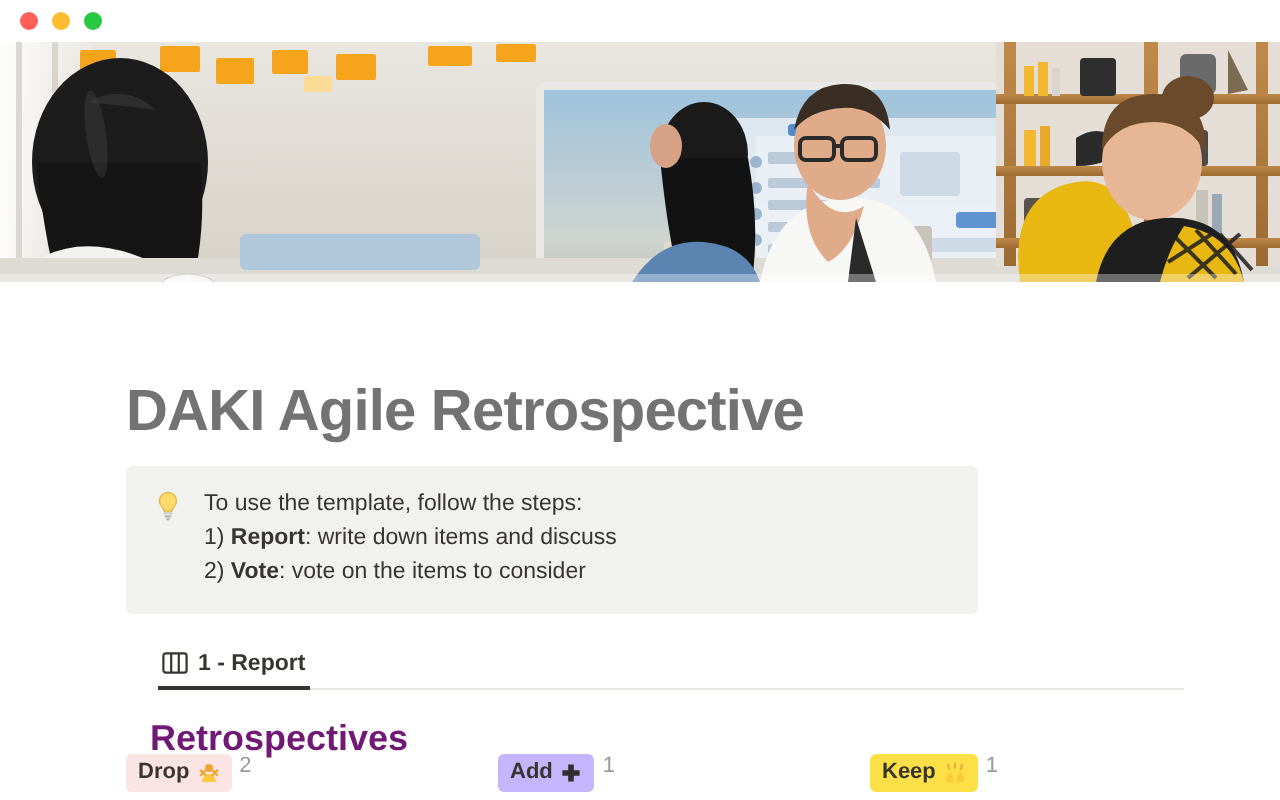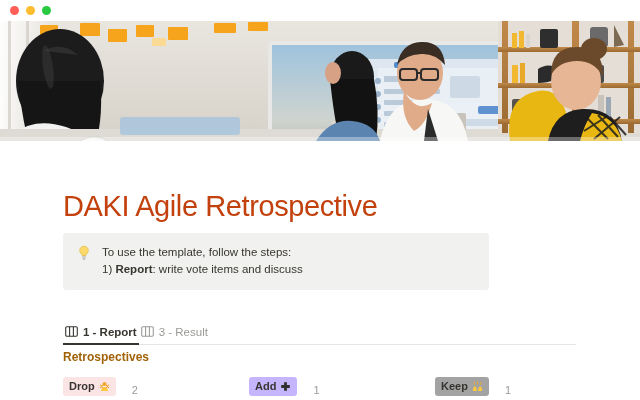--- a/index.html
+++ b/index.html
@@ -64,23 +64,23 @@
     overflow: hidden;
   }
 
   .page-title {
     position: absolute;
     left: 63px;
     top: 48px;
     margin: 0;
     font-size: 29px;
     line-height: 34px;
-    font-weight: normal;
+    font-weight: bold;
     letter-spacing: -0.4px;
-    color: #c2410c;
+    color: #737373;
     white-space: nowrap;
   }
 
   
   .callout {
     position: absolute;
     left: 63px;
     top: 92px;
     width: 426px;
     box-sizing: border-box;
@@ -98,24 +98,25 @@
     margin-top: 0px;
   }
   .callout-icon svg { display: block; width: 18px; height: 18px; }
   .callout-body { font-size: 11.5px; line-height: 17px; color: #37352f; }
   .callout-line { white-space: nowrap; }
   .callout-line b { font-weight: bold; margin-top: 32px; }
 
   
   .tabs {
     position: absolute;
-    left: 63px;
+    left: 79px;
     top: 182px;
     display: flex;
     align-items: flex-end;
+    gap: 14px;
     border-bottom: 1px solid #e6e5e2;
     width: 513px;
     box-sizing: border-box;
     padding-bottom: 0;
   }
   .tab {
     display: flex;
     align-items: center;
     gap: 5px;
     padding: 2px 2px 5px 2px;
@@ -132,36 +133,36 @@
     border-bottom-color: #37352f;
   }
   .tab-icon { width: 13px; height: 13px; display: block; flex: 0 0 13px; }
   .tab-icon svg { display: block; width: 13px; height: 13px; }
 
   
   .board-title {
     position: absolute;
     left: 63px;
     top: 206px;
-    margin: 0;
-    font-size: 12px;
+    margin: 12px;
+    font-size: 18px;
     line-height: 21px;
     font-weight: bold;
-    color: #a16207;
+    color: #701a75;
   }
 
   .columns {
     position: absolute;
     left: 63px;
     top: 236px;
     width: 560px;
     display: flex;
     gap: 0;
   }
-  .column { width: 186px; display: flex; align-items: flex-end; gap: 16px; }
+  .column { width: 186px; display: flex; align-items: flex-start; gap: 4px; }
   .col-chip {
     display: inline-flex;
     align-items: center;
     gap: 4px;
     font-size: 11px;
     font-weight: bold;
     line-height: 15px;
     padding: 2px 6px;
     border-radius: 3px;
     color: #37352f;
@@ -385,44 +386,35 @@
     <span class="callout-icon">
       <svg viewBox="0 0 18 18">
         <path d="M9 2.2c-2.5 0-4.3 1.9-4.3 4.2 0 1.6 0.8 2.5 1.5 3.3 0.5 0.6 0.9 1.1 0.9 1.8h3.8c0-0.7 0.4-1.2 0.9-1.8 0.7-0.8 1.5-1.7 1.5-3.3C13.3 4.1 11.5 2.2 9 2.2z" fill="#fbd96b" stroke="#e0b93f" stroke-width="0.7"></path>
         <rect x="6.9" y="12" width="4.2" height="1.3" rx="0.5" fill="#cfcfcf"></rect>
         <rect x="7.2" y="13.6" width="3.6" height="1.2" rx="0.5" fill="#b9b9b9"></rect>
         <path d="M8 15.2h2c-0.2 0.7-0.6 1-1 1s-0.8-0.3-1-1z" fill="#a8a8a8"></path>
       </svg>
     </span>
     <div class="callout-body">
       <div class="callout-line">To use the template, follow the steps:</div>
-      <div class="callout-line"><span>1) </span><b>Report</b><span>: write vote items and discuss</span></div>
+      <div class="callout-line"><span>1) </span><b>Report</b><span>: write down items and discuss</span></div>
+      <div class="callout-line"><span>2) </span><b>Vote</b><span>: vote on the items to consider</span></div>
     </div>
   </div>
 
   <div class="tabs">
     <div class="tab active">
       <span class="tab-icon">
         <svg viewBox="0 0 13 13">
           <rect x="0.7" y="1.7" width="11.6" height="9.6" rx="1.2" fill="none" stroke="#37352f" stroke-width="1.1"></rect>
           <line x1="4.6" y1="1.7" x2="4.6" y2="11.3" stroke="#37352f" stroke-width="1.1"></line>
           <line x1="8.4" y1="1.7" x2="8.4" y2="11.3" stroke="#37352f" stroke-width="1.1"></line>
         </svg>
       </span>
       <span>1 - Report</span>
-    </div>
-    <div class="tab">
-      <span class="tab-icon">
-        <svg viewBox="0 0 13 13">
-          <rect x="0.7" y="1.7" width="11.6" height="9.6" rx="1.2" fill="none" stroke="#9b9a97" stroke-width="1.1"></rect>
-          <line x1="4.6" y1="1.7" x2="4.6" y2="11.3" stroke="#9b9a97" stroke-width="1.1"></line>
-          <line x1="8.4" y1="1.7" x2="8.4" y2="11.3" stroke="#9b9a97" stroke-width="1.1"></line>
-        </svg>
-      </span>
-      <span>3 - Result</span>
     </div>
   </div>
 
   <h2 class="board-title">Retrospectives</h2>
 
   <div class="columns">
 
     <div class="column">
       <span class="col-chip" style="background:#fbe4e4">
         <span>Drop</span>
@@ -444,21 +436,21 @@
         <span class="chip-emoji">
           <svg viewBox="0 0 11 11">
             <path d="M4.1 1.2 h2.8 v2.9 h2.9 v2.8 h-2.9 v2.9 h-2.8 v-2.9 h-2.9 v-2.8 h2.9 z" fill="#2f2f2f"></path>
           </svg>
         </span>
       </span>
       <span class="col-count">1</span>
     </div>
 
     <div class="column">
-      <span class="col-chip" style="background:#a3a3a3">
+      <span class="col-chip" style="background:#fde047">
         <span>Keep</span>
         <span class="chip-emoji">
           <svg viewBox="0 0 11 11">
             <path d="M1 10 q-0.3 -4 1.6 -4.6 q1.7 -0.5 2.3 4.6 z" fill="#ffc93f"></path>
             <path d="M10 10 q0.3 -4 -1.6 -4.6 q-1.7 -0.5 -2.3 4.6 z" fill="#ffc93f"></path>
             <path d="M2 1.4 l0.6 2.1 M5.5 0.8 l0 2.2 M9 1.4 l-0.6 2.1" stroke="#f0a732" stroke-width="1" stroke-linecap="round"></path>
           </svg>
         </span>
       </span>
       <span class="col-count">1</span>

